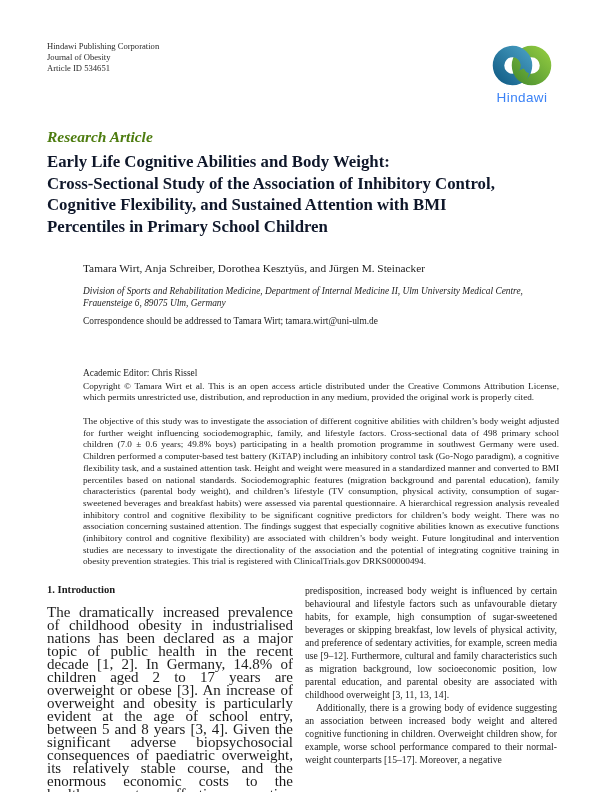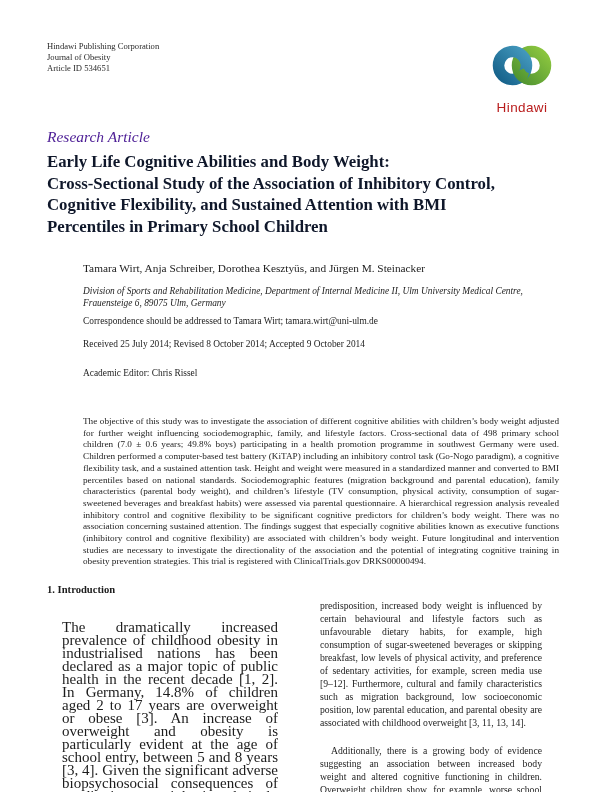--- a/index.html
+++ b/index.html
@@ -12,45 +12,45 @@
     font-family: "Liberation Serif", "DejaVu Serif", serif;
     color: #1c1c1c;
   }
   .abs { position: absolute; }
 
   
   .masthead-lines { left: 47px; top: 41px; font-size: 8.6px; line-height: 11px; color: #2a2a2a; }
   .logo { left: 490px; top: 44px; width: 64px; text-align: center; }
   .logo svg { display: block; margin: 0 auto; }
   .wordmark {
-    margin-top: 12px;
+    margin-top: 2px;
     font-family: "Liberation Sans", sans-serif;
     font-size: 13.5px;
     letter-spacing: 0.4px;
-    color: #b91c1c;
+    color: #3b82f6;
   }
 
   
-  .article-kind { left: 47px; top: 128px; font-style: italic; font-size: 15.5px; color: #4c1d95; }
+  .article-kind { left: 47px; top: 128px; font-style: italic; font-size: 15.5px; color: #4d7c0f; font-weight: bold; }
   .article-title { left: 47px; top: 151px; width: 515px; font-weight: bold; font-size: 16.8px; line-height: 21.6px; color: #0f172a; }
 
   
   .authors        { left: 83px; top: 262px; font-weight: normal; font-size: 11.3px; }
   .affiliation    { left: 83px; top: 286px; width: 478px; font-style: italic; font-size: 9.4px; line-height: 11.6px; }
   .correspondence { left: 83px; top: 316px; font-size: 9.4px; }
   .history        { left: 83px; top: 339px; font-size: 9.4px; }
   .editor         { left: 83px; top: 368px; font-size: 9.4px; }
   .copyright      { left: 83px; top: 381px; width: 476px; font-size: 9.2px; line-height: 11.4px; text-align: justify; }
   .abstract       { left: 83px; top: 416px; width: 476px; font-size: 9.2px; line-height: 11.7px; text-align: justify; }
 
   
   .section-heading { left: 47px; top: 584px; font-weight: bold; font-size: 10.6px; }
   .col-left  { left: 47px;  top: 606px; width: 246px; font-size: 15px; line-height: 13px; text-align: justify; }
   .col-right { left: 305px; top: 584px; width: 252px; font-size: 9.7px; line-height: 13px; text-align: justify; }
-  .col-right p, .col-left p { margin: 15px; }
+  .col-right p, .col-left p { margin: 0; }
   .col-right p.indented { text-indent: 11px; }
 </style>
 </head>
 <body>
 
 <div class="page">
 
   <div class="abs masthead-lines">
     <div>Hindawi Publishing Corporation</div>
     <div>Journal of Obesity</div>
@@ -84,22 +84,22 @@
   <div class="abs article-title">
     <div>Early Life Cognitive Abilities and Body Weight:</div>
     <div>Cross-Sectional Study of the Association of Inhibitory Control,</div>
     <div>Cognitive Flexibility, and Sustained Attention with BMI</div>
     <div>Percentiles in Primary School Children</div>
   </div>
 
   <div class="abs authors">Tamara Wirt, Anja Schreiber, Dorothea Kesztyüs, and Jürgen M. Steinacker</div>
   <div class="abs affiliation">Division of Sports and Rehabilitation Medicine, Department of Internal Medicine II, Ulm University Medical Centre, Frauensteige 6, 89075 Ulm, Germany</div>
   <div class="abs correspondence">Correspondence should be addressed to Tamara Wirt; tamara.wirt@uni-ulm.de</div>
-  <div class="abs history">Received 25 July 2014; Revised 8 October 2014; Accepted 9 October 2014</div>
   <div class="abs editor">Academic Editor: Chris Rissel</div>
+  <div class="abs copyright">Copyright © Tamara Wirt et al. This is an open access article distributed under the Creative Commons Attribution License, which permits unrestricted use, distribution, and reproduction in any medium, provided the original work is properly cited.</div>
   <div class="abs abstract">The objective of this study was to investigate the association of different cognitive abilities with children’s body weight adjusted for further weight influencing sociodemographic, family, and lifestyle factors. Cross-sectional data of 498 primary school children (7.0 ± 0.6 years; 49.8% boys) participating in a health promotion programme in southwest Germany were used. Children performed a computer-based test battery (KiTAP) including an inhibitory control task (Go-Nogo paradigm), a cognitive flexibility task, and a sustained attention task. Height and weight were measured in a standardized manner and converted to BMI percentiles based on national standards. Sociodemographic features (migration background and parental education), family characteristics (parental body weight), and children’s lifestyle (TV consumption, physical activity, consumption of sugar-sweetened beverages and breakfast habits) were assessed via parental questionnaire. A hierarchical regression analysis revealed inhibitory control and cognitive flexibility to be significant cognitive predictors for children’s body weight. There was no association concerning sustained attention. The findings suggest that especially cognitive abilities known as executive functions (inhibitory control and cognitive flexibility) are associated with children’s body weight. Future longitudinal and intervention studies are necessary to investigate the directionality of the association and the potential of integrating cognitive training in obesity prevention strategies. This trial is registered with ClinicalTrials.gov DRKS00000494.</div>
 
   <div class="abs section-heading">1. Introduction</div>
 
   <div class="abs col-left">
     <p>The dramatically increased prevalence of childhood obesity in industrialised nations has been declared as a major topic of public health in the recent decade [1, 2]. In Germany, 14.8% of children aged 2 to 17 years are overweight or obese [3]. An increase of overweight and obesity is particularly evident at the age of school entry, between 5 and 8 years [3, 4]. Given the significant adverse biopsychosocial consequences of paediatric overweight, its relatively stable course, and the enormous economic costs to the healthcare system, effective prevention strategies are needed [1, 5–8]. It is therefore important to better understand correlates of paediatric overweight and to identify risk factors. Besides a genetic</p>
   </div>
 
   <div class="abs col-right">
     <p>predisposition, increased body weight is influenced by certain behavioural and lifestyle factors such as unfavourable dietary habits, for example, high consumption of sugar-sweetened beverages or skipping breakfast, low levels of physical activity, and preference of sedentary activities, for example, screen media use [9–12]. Furthermore, cultural and family characteristics such as migration background, low socioeconomic position, low parental education, and parental obesity are associated with childhood overweight [3, 11, 13, 14].</p>

